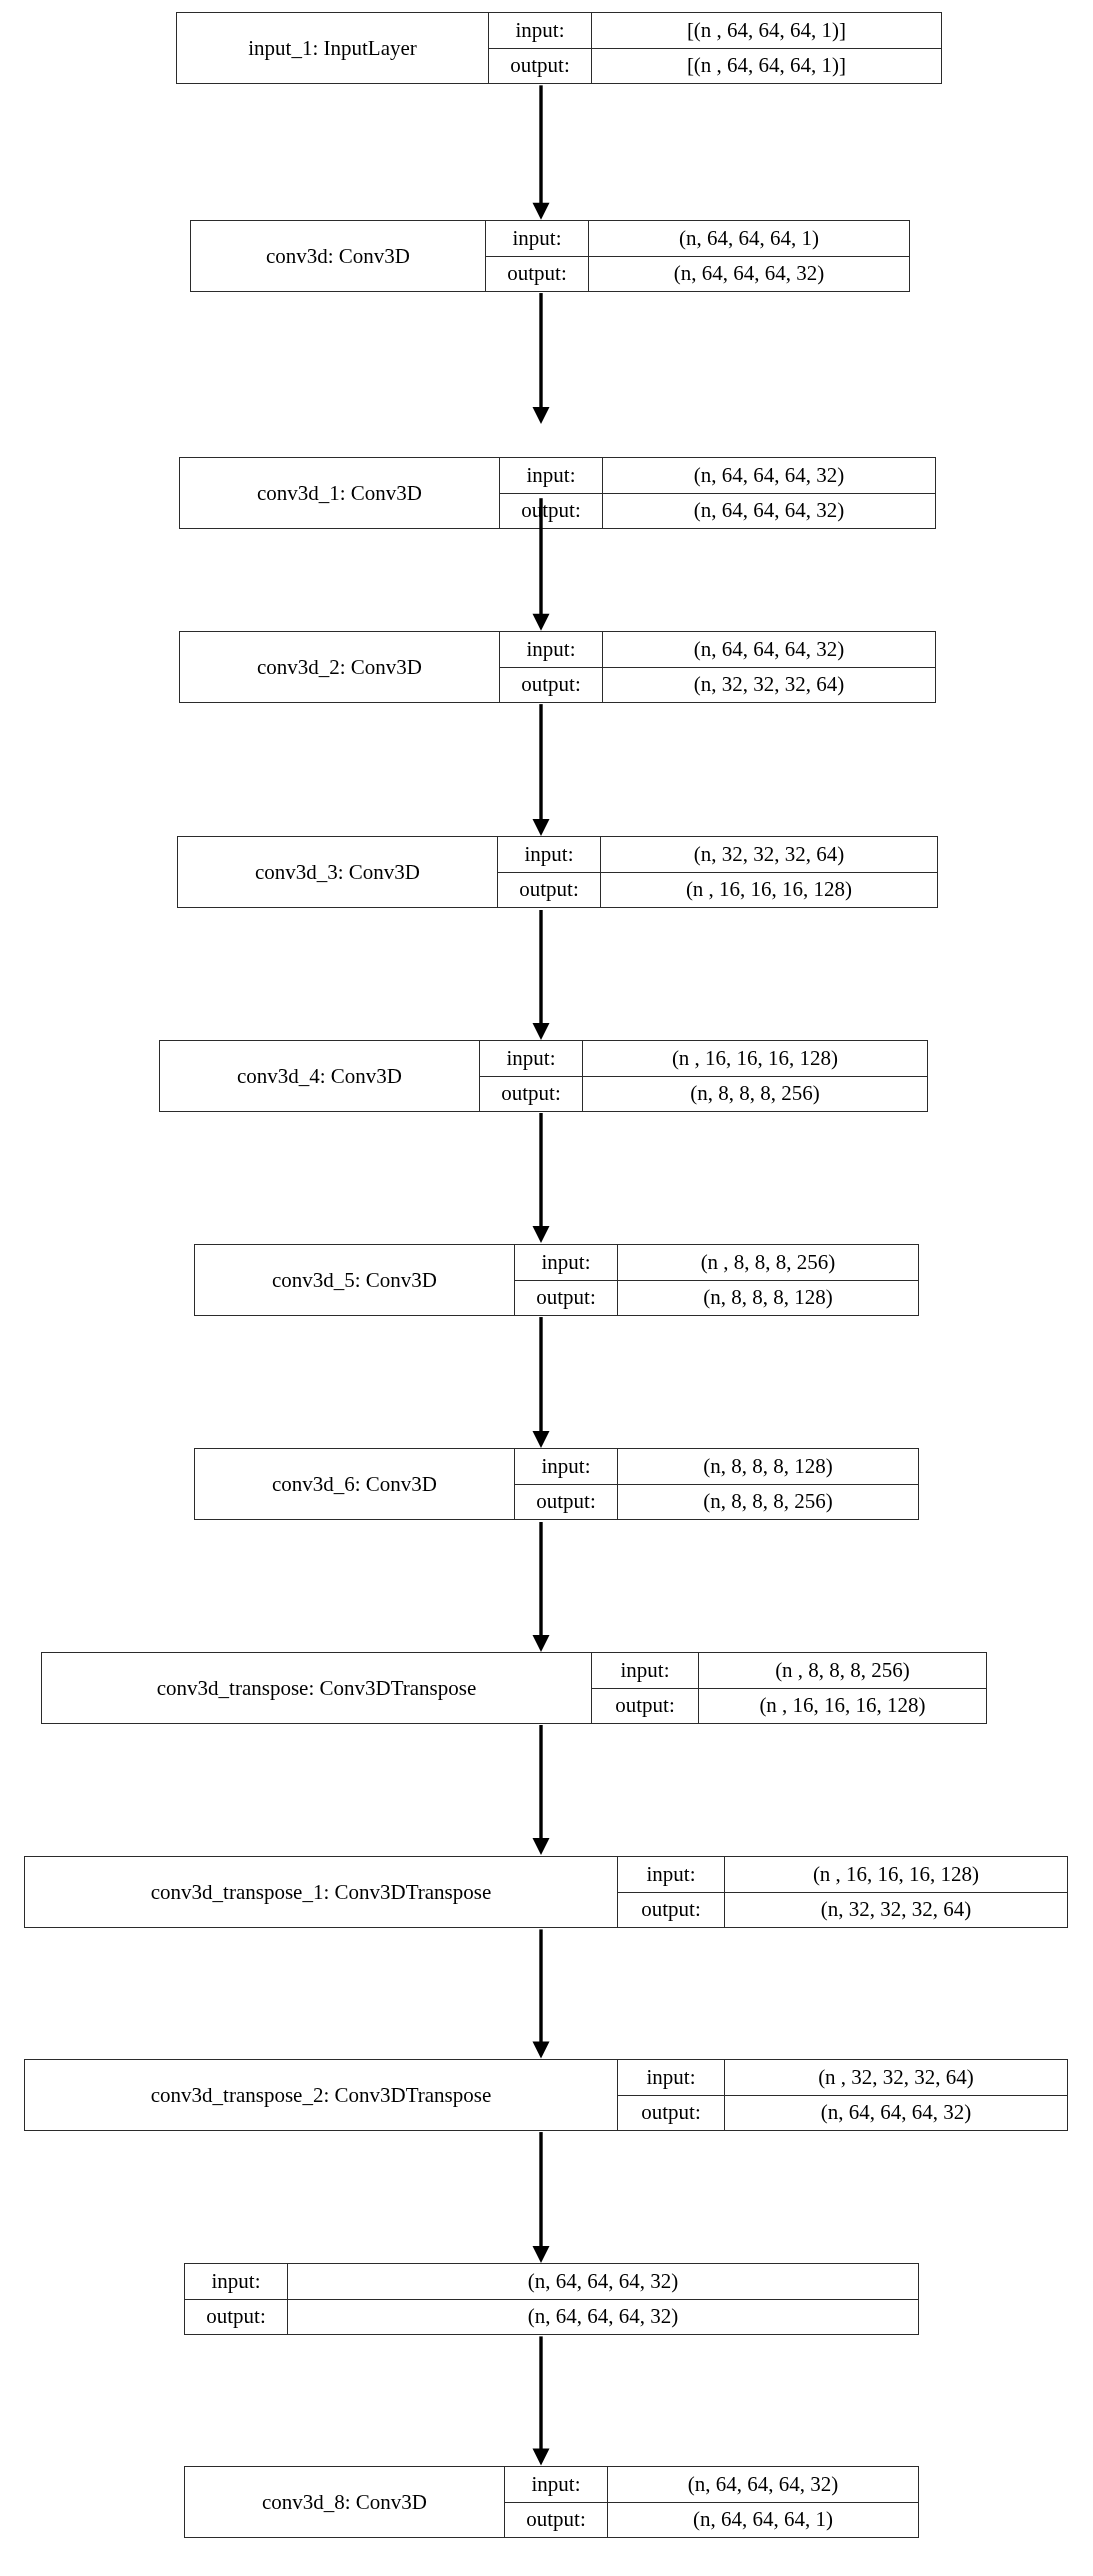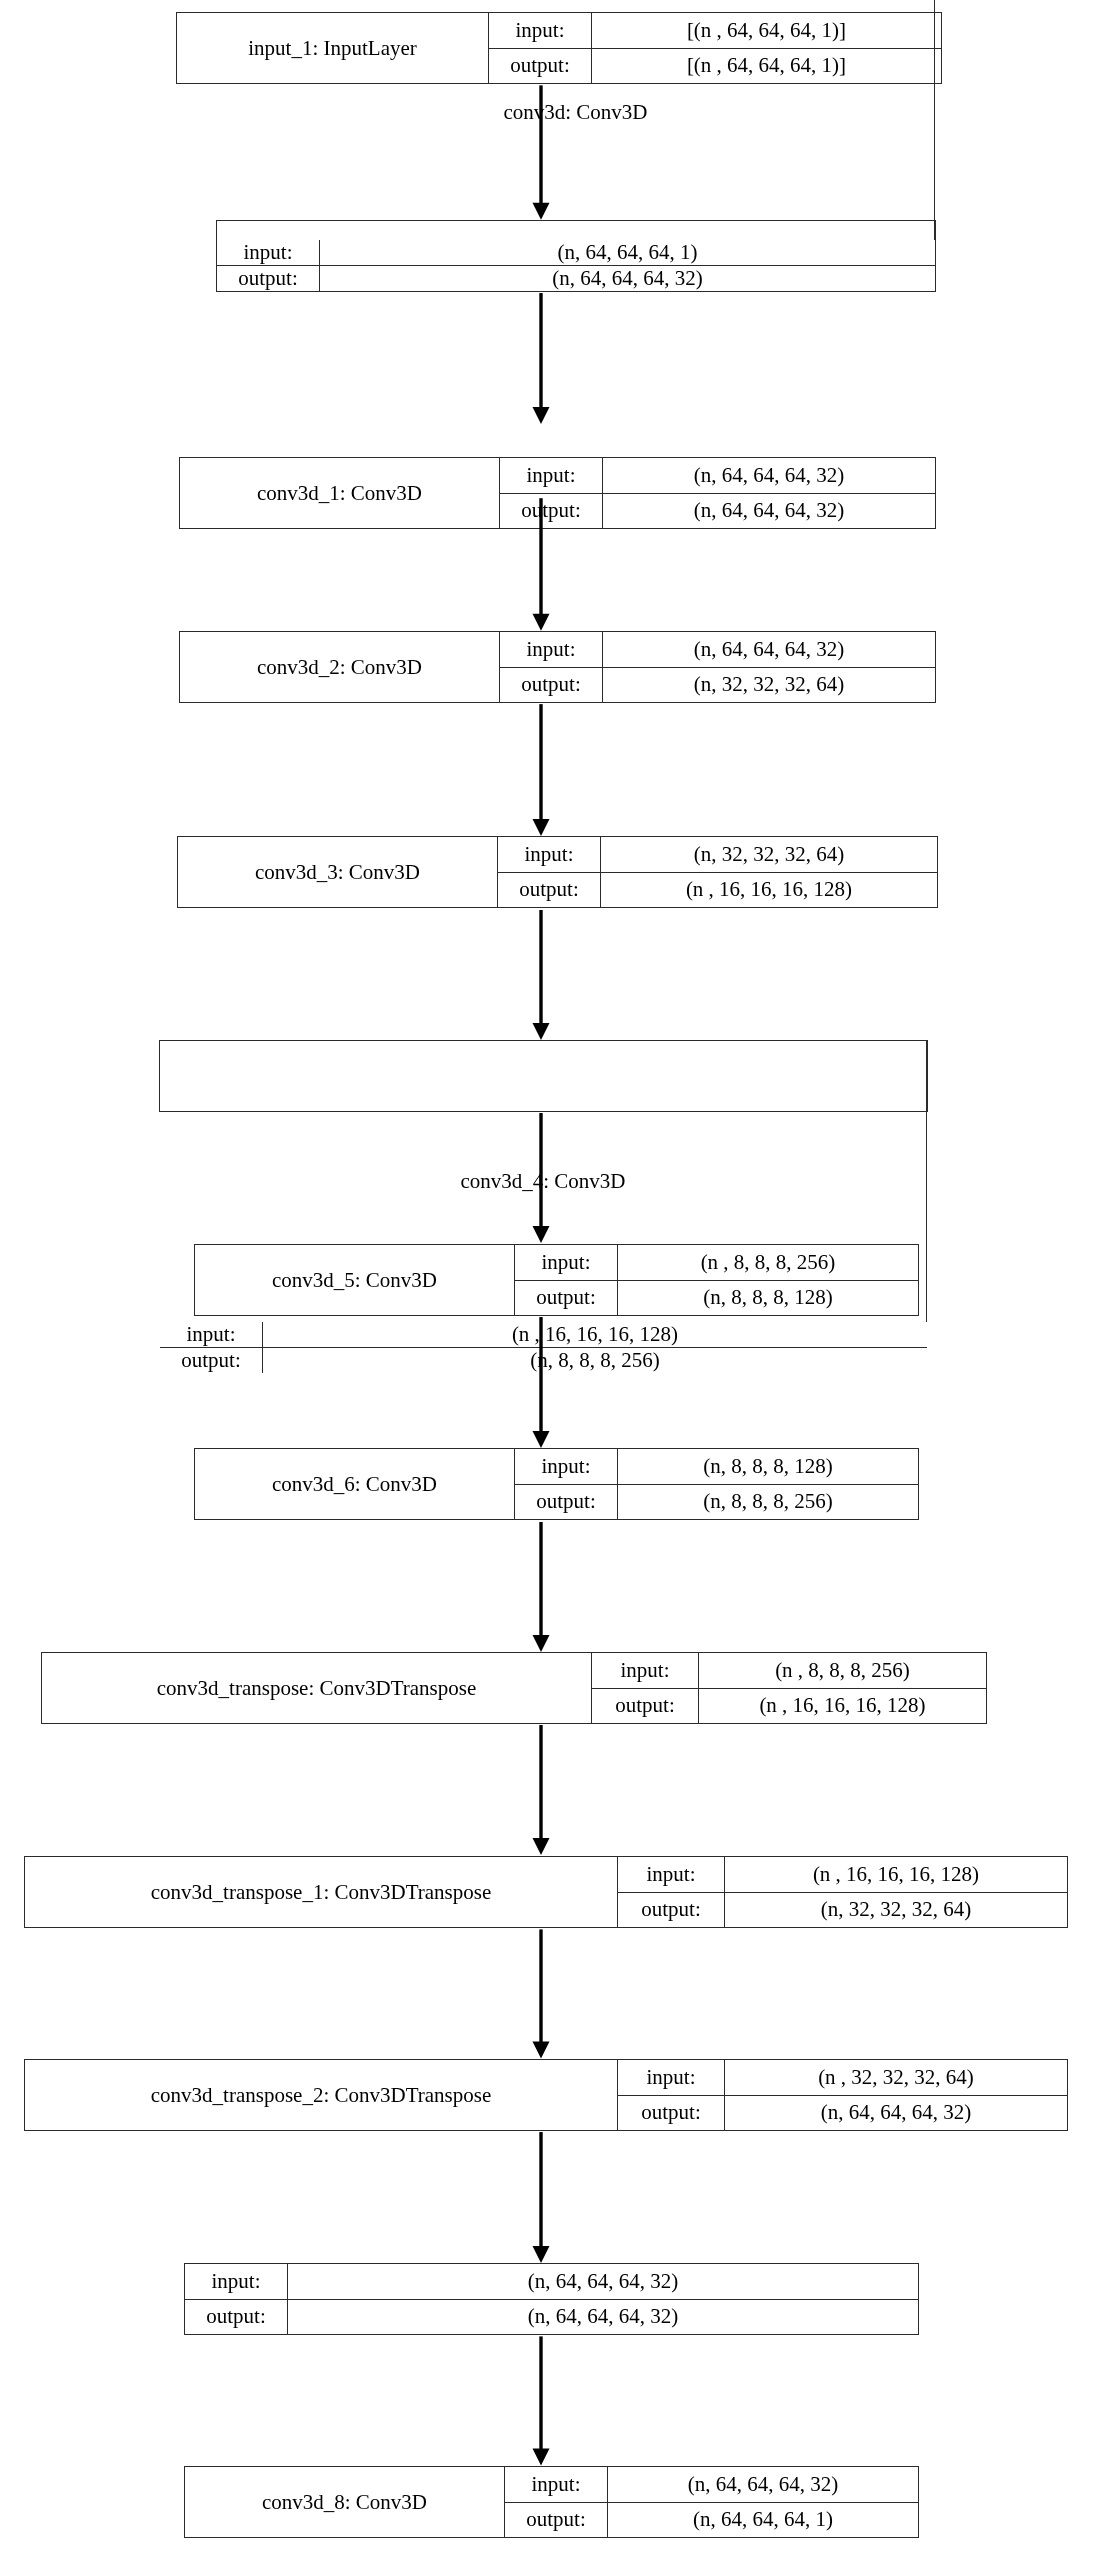--- a/index.html
+++ b/index.html
@@ -54,21 +54,21 @@
         <div style="flex: 1 1 50%; display: flex; border-bottom: 1.7px solid rgb(43, 43, 43);">
           <div style="flex: 0 0 102px; display: flex; align-items: center; justify-content: center; border-right: 1.7px solid rgb(43, 43, 43); font-size: 21px;">input:</div>
           <div style="flex: 1 1 auto; display: flex; align-items: center; justify-content: center; font-size: 21px; white-space: nowrap;">[(n , 64, 64, 64, 1)]</div>
         </div>
         <div style="flex: 1 1 50%; display: flex;">
           <div style="flex: 0 0 102px; display: flex; align-items: center; justify-content: center; border-right: 1.7px solid rgb(43, 43, 43); font-size: 21px;">output:</div>
           <div style="flex: 1 1 auto; display: flex; align-items: center; justify-content: center; font-size: 21px; white-space: nowrap;">[(n , 64, 64, 64, 1)]</div>
         </div>
       </div>
     </div>
-    <div class="node" style="position: absolute; left: 216px; top: 220px; width: 718px; height: 70px; display: flex; flex-direction: column; justify-content: flex-end;">
+    <div class="node" style="position: absolute; left: 190px; top: 220px; width: 718px; height: 70px; display: flex; flex-direction: row;">
       <div class="cell name-cell" style="flex: 0 0 256px; display: flex; align-items: center; justify-content: center; border-right: 1.7px solid rgb(43, 43, 43);">conv3d: Conv3D</div>
       <div style="flex: 1 1 auto; display: flex; flex-direction: column;">
         <div style="flex: 1 1 50%; display: flex; border-bottom: 1.7px solid rgb(43, 43, 43);">
           <div style="flex: 0 0 102px; display: flex; align-items: center; justify-content: center; border-right: 1.7px solid rgb(43, 43, 43); font-size: 21px;">input:</div>
           <div style="flex: 1 1 auto; display: flex; align-items: center; justify-content: center; font-size: 21px; white-space: nowrap;">(n, 64, 64, 64, 1)</div>
         </div>
         <div style="flex: 1 1 50%; display: flex;">
           <div style="flex: 0 0 102px; display: flex; align-items: center; justify-content: center; border-right: 1.7px solid rgb(43, 43, 43); font-size: 21px;">output:</div>
           <div style="flex: 1 1 auto; display: flex; align-items: center; justify-content: center; font-size: 21px; white-space: nowrap;">(n, 64, 64, 64, 32)</div>
         </div>
@@ -106,21 +106,21 @@
         <div style="flex: 1 1 50%; display: flex; border-bottom: 1.7px solid rgb(43, 43, 43);">
           <div style="flex: 0 0 102px; display: flex; align-items: center; justify-content: center; border-right: 1.7px solid rgb(43, 43, 43); font-size: 21px;">input:</div>
           <div style="flex: 1 1 auto; display: flex; align-items: center; justify-content: center; font-size: 21px; white-space: nowrap;">(n, 32, 32, 32, 64)</div>
         </div>
         <div style="flex: 1 1 50%; display: flex;">
           <div style="flex: 0 0 102px; display: flex; align-items: center; justify-content: center; border-right: 1.7px solid rgb(43, 43, 43); font-size: 21px;">output:</div>
           <div style="flex: 1 1 auto; display: flex; align-items: center; justify-content: center; font-size: 21px; white-space: nowrap;">(n , 16, 16, 16, 128)</div>
         </div>
       </div>
     </div>
-    <div class="node" style="position: absolute; left: 159px; top: 1040px; width: 767px; height: 70px; display: flex; flex-direction: column; font-family: Liberation Serif, serif;">
+    <div class="node" style="position: absolute; left: 159px; top: 1040px; width: 767px; height: 70px; display: flex; flex-direction: row; font-family: Liberation Serif, serif;">
       <div class="cell name-cell" style="flex: 0 0 281px; display: flex; align-items: center; justify-content: center; border-right: 1.7px solid rgb(43, 43, 43);">conv3d_4: Conv3D</div>
       <div style="flex: 1 1 auto; display: flex; flex-direction: column;">
         <div style="flex: 1 1 50%; display: flex; border-bottom: 1.7px solid rgb(43, 43, 43);">
           <div style="flex: 0 0 102px; display: flex; align-items: center; justify-content: center; border-right: 1.7px solid rgb(43, 43, 43); font-size: 21px;">input:</div>
           <div style="flex: 1 1 auto; display: flex; align-items: center; justify-content: center; font-size: 21px; white-space: nowrap;">(n , 16, 16, 16, 128)</div>
         </div>
         <div style="flex: 1 1 50%; display: flex;">
           <div style="flex: 0 0 102px; display: flex; align-items: center; justify-content: center; border-right: 1.7px solid rgb(43, 43, 43); font-size: 21px;">output:</div>
           <div style="flex: 1 1 auto; display: flex; align-items: center; justify-content: center; font-size: 21px; white-space: nowrap;">(n, 8, 8, 8, 256)</div>
         </div>

